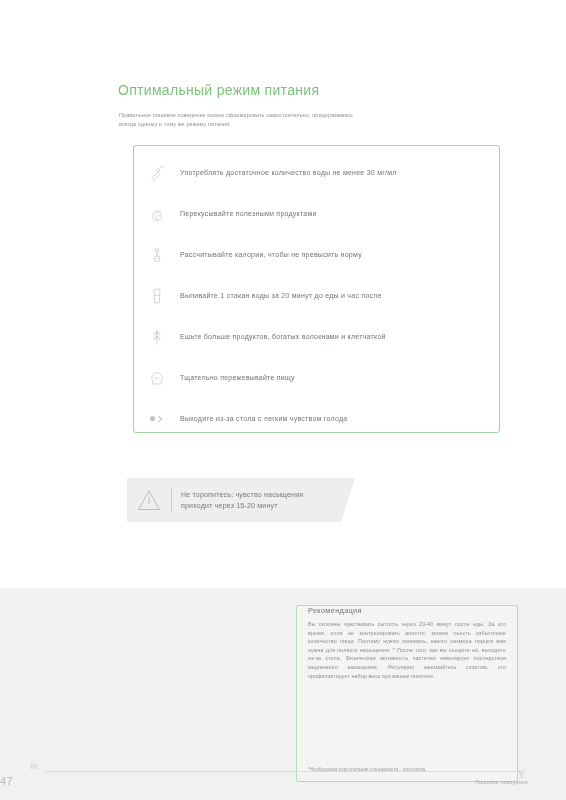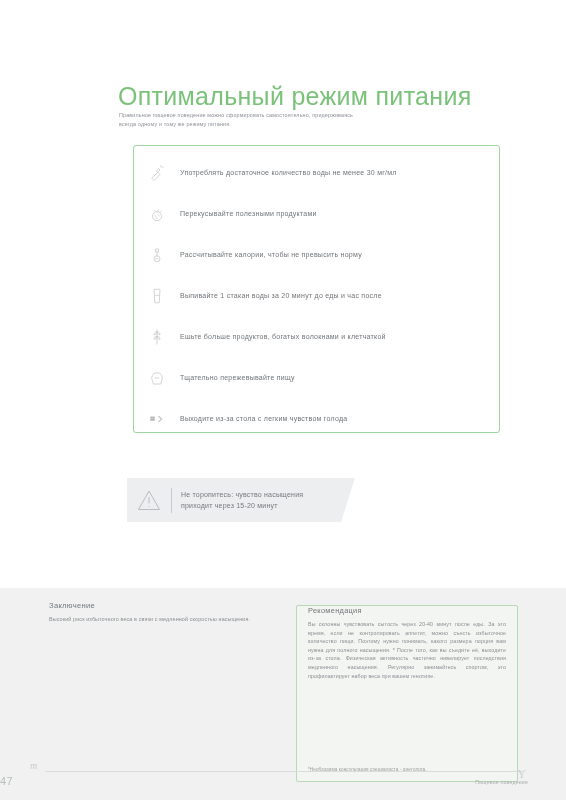--- a/index.html
+++ b/index.html
@@ -22,21 +22,21 @@
     left: 0; top: 0;
     width: 566px;
     height: 800px;
   }
 
   
   #title {
     position: absolute;
     left: 118px;
     top: 82px;
-    font-size: 25px;
+    font-size: 14px;
     letter-spacing: 0.3px;
     color: #7ac27a;
     font-weight: 400;
     white-space: nowrap;
   }
   #subtitle {
     position: absolute;
     left: 119px;
     top: 111px;
     width: 250px;
@@ -324,24 +324,20 @@
     </div>
     <div id="warn-divider"></div>
     <div id="warn-text">
       <div>Не торопитесь: чувство насыщения</div>
       <div>приходит через 15-20 минут</div>
     </div>
   </div>
 
   <div id="bottom-band"></div>
 
-  <div id="conclusion">
-    <div id="conclusion-title">Заключение</div>
-    <div id="conclusion-text">Высокий риск избыточного веса в связи с медленной скоростью насыщения.</div>
-  </div>
 
   <div id="reco-card">
     <div id="reco-title">Рекомендация</div>
     <div id="reco-text">Вы склонны чувствовать сытость через 20-40 минут после еды. За это время, если не контролировать аппетит, можно съесть избыточное количество пищи. Поэтому нужно понимать, какого размера порция вам нужна для полного насыщения. * После того, как вы съедите её, выходите из-за стола. Физическая активность частично нивелирует последствия медленного насыщения. Регулярно занимайтесь спортом, это профилактирует набор веса при вашем генотипе.</div>
     <div id="reco-note">*Необходима консультация специалиста - диетолога.</div>
   </div>
 
   <div id="footer-rule"></div>
   <div id="footer-mark-left">m</div>
   <div id="footer-mark-right">Y</div>

